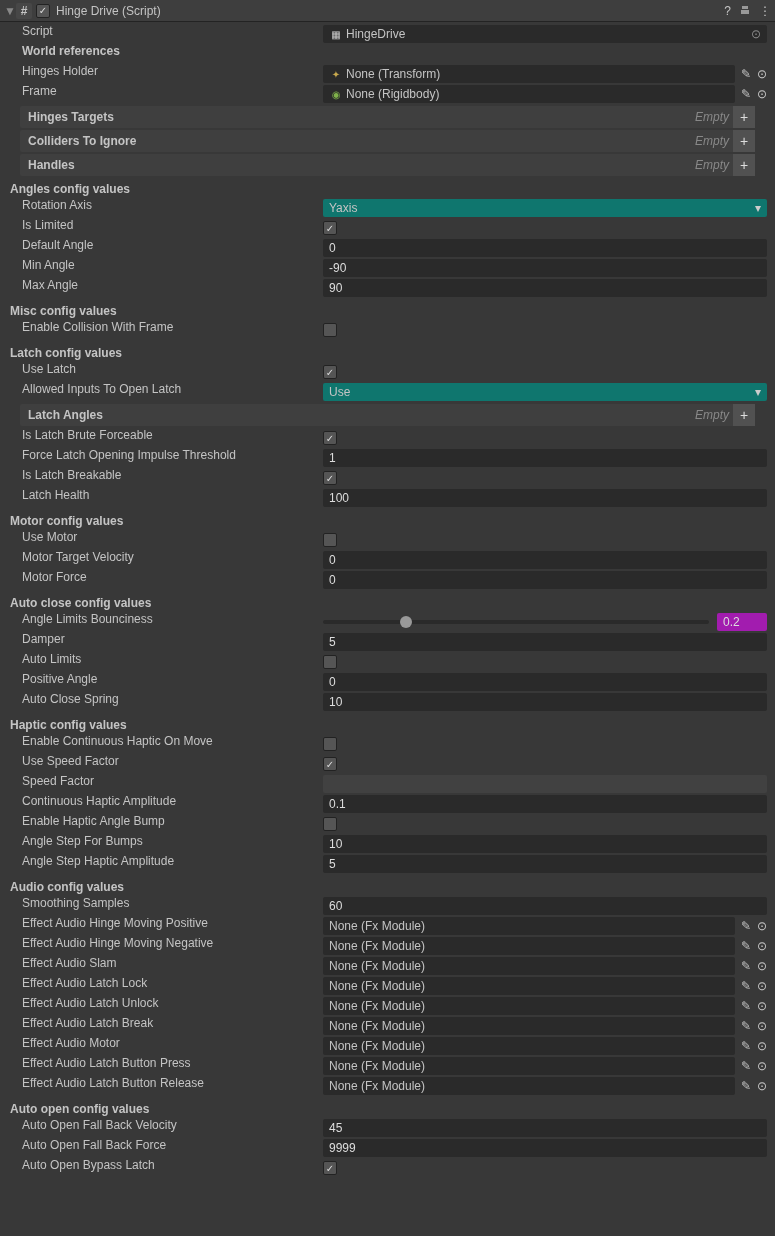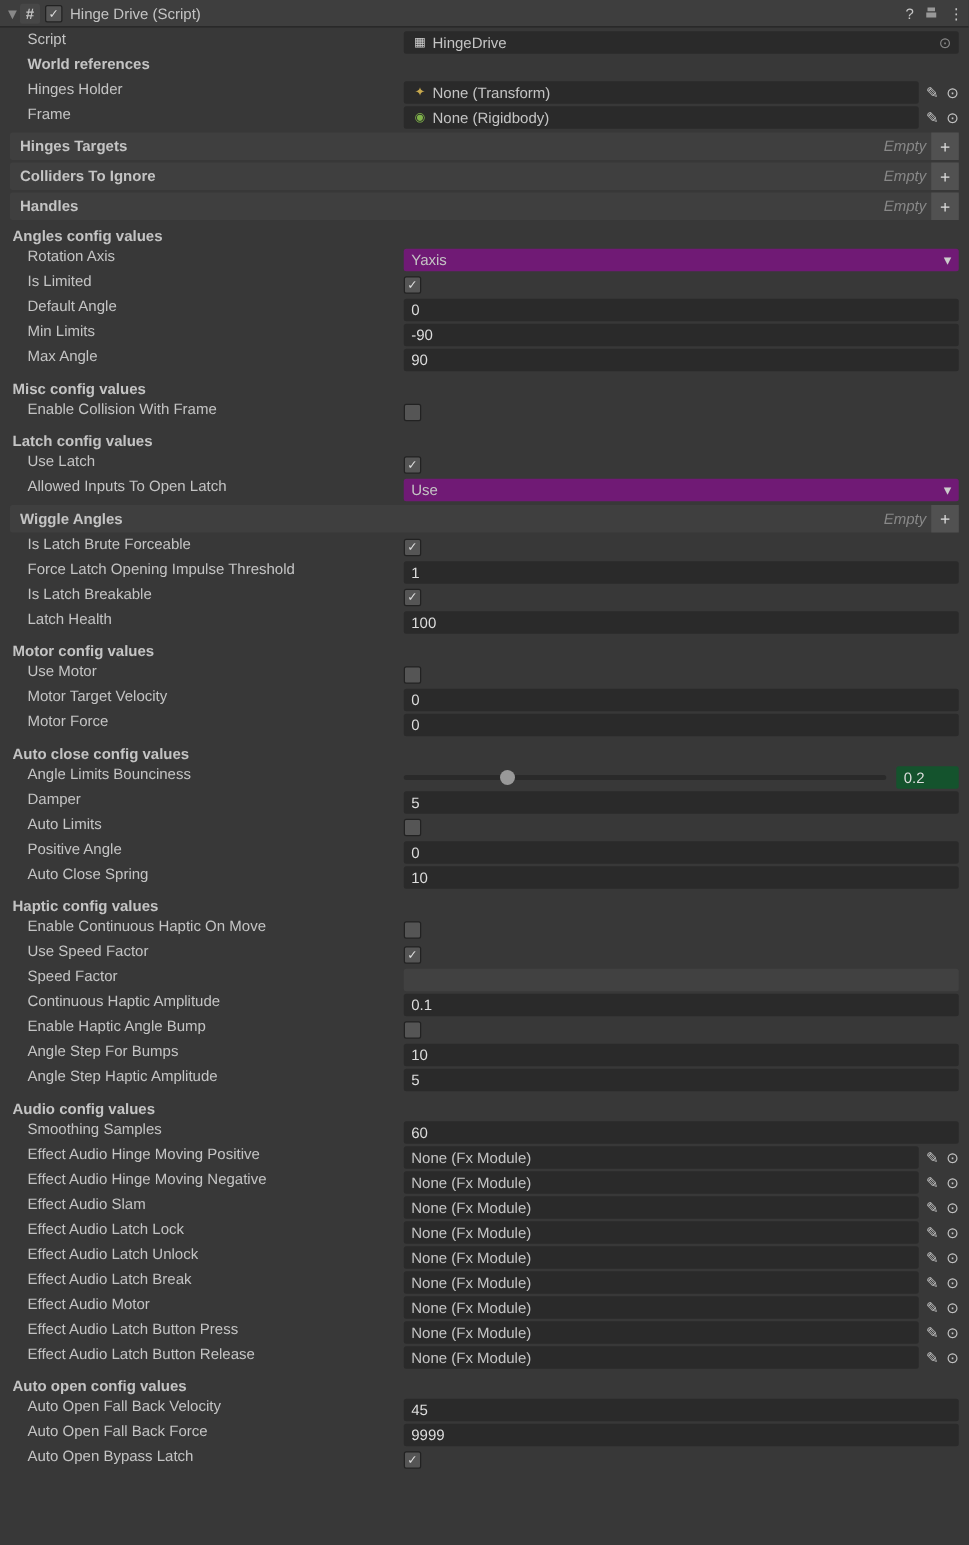--- a/index.html
+++ b/index.html
@@ -13,31 +13,31 @@
 .body{padding:2px 8px 8px 8px}
 .row{display:flex;height:20px}
 .lbl{width:315px;padding-left:14px}
 .lbl.b{font-weight:bold}
 .val{flex:1;display:flex;align-items:center}
 .obj{flex:1;background:#2a2a2a;border-radius:2px;height:18px;display:flex;align-items:center;padding:0 6px;color:#aaa;position:relative}
 .obj .d{position:absolute;right:6px;color:#888}
 .ico{width:14px;height:14px;display:inline-flex;align-items:center;justify-content:center;margin-right:3px;font-size:10px}
 .obj-ed{display:flex;gap:6px;margin-left:6px;color:#999}
 .inp{flex:1;background:#2a2a2a;border:none;border-radius:2px;height:18px;color:#ddd;padding:0 6px;outline:none}
-.dd{flex:1;background:#701a75;border-radius:2px;height:18px;display:flex;align-items:center;padding:0 6px;position:relative}
+.dd{flex:1;background:#0f766e;border-radius:2px;height:18px;display:flex;align-items:center;padding:0 6px;position:relative}
 .dd:after{content:'▾';position:absolute;right:6px;color:#ccc}
-.listhdr{background:#3f3f3f;height:22px;margin:2px 0;display:flex;align-items:center;border-radius:2px}
+.listhdr{background:#3f3f3f;height:22px;margin:2px 12px;display:flex;align-items:center;border-radius:2px}
 .listhdr .t{font-weight:bold;padding-left:8px;flex:1}
 .listhdr .e{color:#888;font-style:italic;margin-right:4px}
 .listhdr .p{width:22px;height:22px;background:#515151;display:flex;align-items:center;justify-content:center;font-size:14px;color:#ddd}
 .section{font-weight:bold;margin:6px 0 2px 2px}
 .slider-wrap{flex:1;display:flex;align-items:center;gap:8px}
 .slider{flex:1;height:4px;background:#2a2a2a;border-radius:2px;position:relative}
 .slider .h{position:absolute;width:12px;height:12px;background:#999;border-radius:50%;top:-4px;left:20%}
-.slider-val{width:50px;background:#14532d;border:none;border-radius:2px;height:18px;color:#ddd;text-align:left;padding:0 6px;outline:none}
+.slider-val{width:50px;background:#a21caf;border:none;border-radius:2px;height:18px;color:#ddd;text-align:left;padding:0 6px;outline:none}
 .dis{background:#414141}
 svg{display:block}
 </style>
 </head>
 <body>
 
 <div class="hdr">
  <span class="fold">▼</span>
  <span class="cscript">#</span>
  <span class="chk">✓</span>
@@ -129,21 +129,21 @@
         <span class="chk">✓</span>
       </div>
     </div>
 <div class="row">
       <div class="lbl">Default Angle</div>
       <div class="val">
         <input class="inp" value="0" style="">
       </div>
     </div>
 <div class="row">
-      <div class="lbl">Min Limits</div>
+      <div class="lbl">Min Angle</div>
       <div class="val">
         <input class="inp" value="-90" style="">
       </div>
     </div>
 <div class="row">
       <div class="lbl">Max Angle</div>
       <div class="val">
         <input class="inp" value="90" style="">
       </div>
     </div>
@@ -165,21 +165,21 @@
     </div>
 <div class="row">
       <div class="lbl">Allowed Inputs To Open Latch</div>
       <div class="val">
         <div class="dd">
           <span>Use</span>
         </div>
       </div>
     </div>
 <div class="listhdr">
-      <span class="t">Wiggle Angles</span>
+      <span class="t">Latch Angles</span>
       <span class="e">Empty</span>
       <span class="p">+</span>
     </div>
 <div class="row">
       <div class="lbl">Is Latch Brute Forceable</div>
       <div class="val">
         <span class="chk">✓</span>
       </div>
     </div>
 <div class="row">

